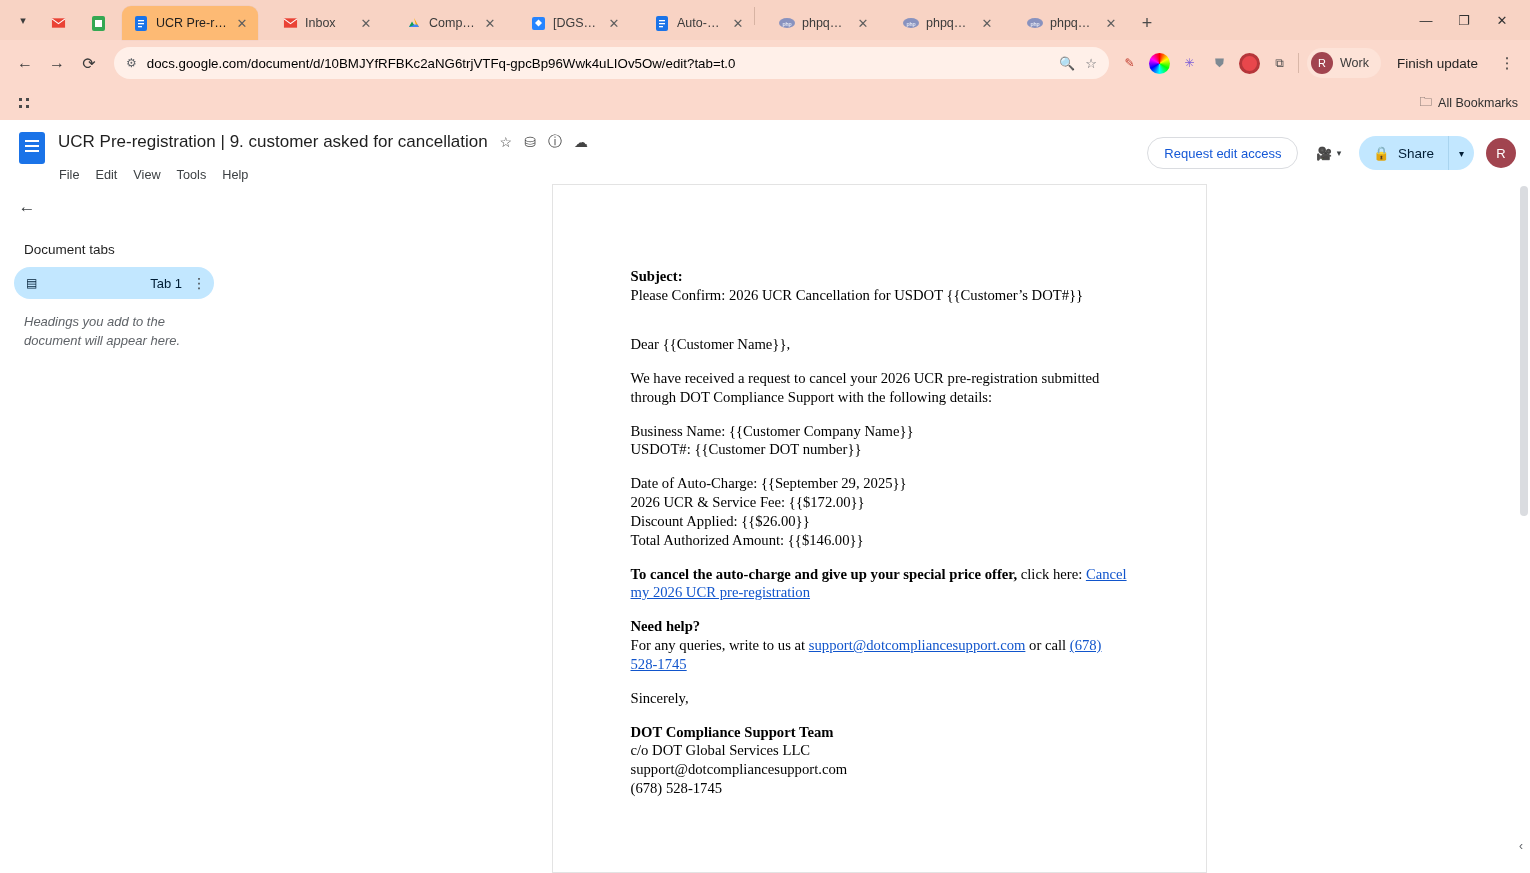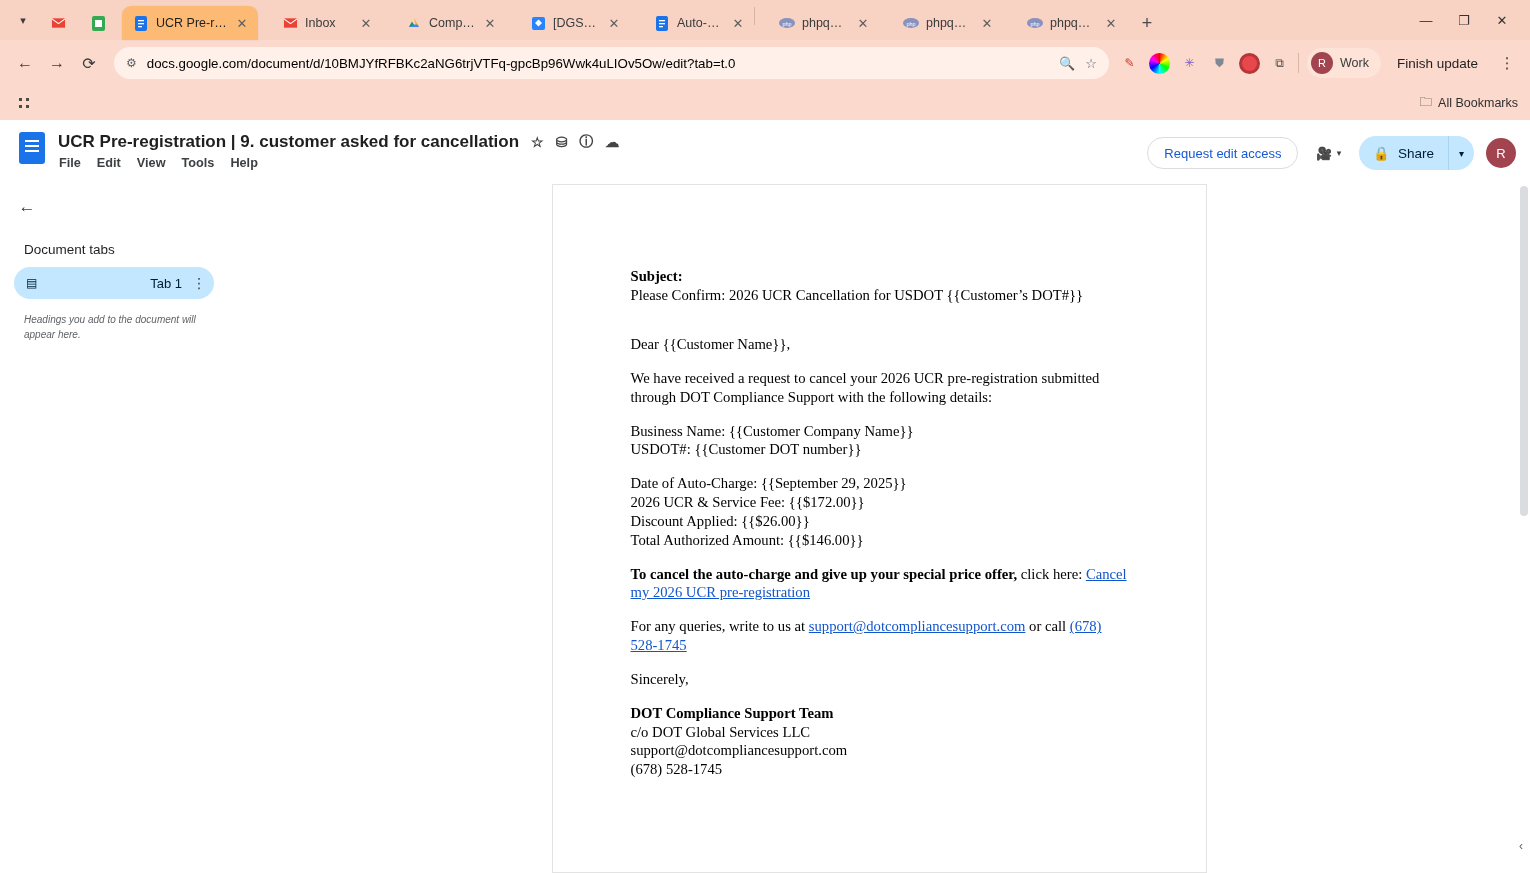--- a/index.html
+++ b/index.html
@@ -181,21 +181,21 @@
   }
   .docs-logo .sheet {
     width: 26px; height: 32px; background: #1a73e8; border-radius: 3px;
     position: relative;
   }
   .docs-logo .sheet:after {
     content: ""; position: absolute; left: 6px; top: 8px;
     width: 14px; height: 2px; background: #fff;
     box-shadow: 0 5px 0 #fff, 0 10px 0 #fff;
   }
-  .doc-title-wrap { display: flex; flex-direction: column; gap: 4px; padding-top: 4px; font-weight: bold; }
+  .doc-title-wrap { display: flex; flex-direction: column; gap: 16px; padding-top: 4px; }
   .doc-title-row { display: flex; align-items: center; gap: 12px; }
   .doc-title {
     font-size: 17px; color: #1f1f1f;
   }
   .title-icon { font-size: 14px; color: #444; }
   .menubar { display: flex; gap: 16px; font-size: 12.7px; color: #3c4043; padding-left: 1px;}
   .docs-actions {
     margin-left: auto; display: flex; align-items: center; gap: 12px;
     padding-top: 8px;
   }
@@ -250,21 +250,21 @@
   .tab-item {
     display: flex; align-items: center; gap: 10px;
     height: 32px; padding: 0 8px 0 12px;
     background: #c2e7ff; border-radius: 16px;
     font-size: 13px; color: #001d35;
   }
   .tab-item .ti-label { flex: 1; text-align: right; }
   .tab-item .ti-more { font-size: 14px; color: #3c4043; }
   .sidebar-note {
     margin: 14px 8px 0 10px;
-    font-size: 10px; color: #5f6368; font-style: italic; line-height: 1.45;
+    font-size: 13px; color: #5f6368; font-style: italic; line-height: 1.45;
   }
   
   .canvas {
     flex: 1; position: relative; overflow: hidden;
     display: flex; justify-content: center;
     background: #ffffff;
   }
   .docpage {
     width: 655px; background: #fff;
     border: 1px solid #e3e3e3;
@@ -537,20 +537,21 @@
           <div class="blank"></div>
           <p>Date of Auto-Charge: {{September 29, 2025}}</p>
           <p>2026 UCR &amp; Service Fee: {{$172.00}}</p>
           <p>Discount Applied: {{$26.00}}</p>
           <p>Total Authorized Amount: {{$146.00}}</p>
           <div class="blank"></div>
           <p>
             <span class="bold">To cancel the auto-charge and give up your special price offer,</span><span> click here: </span><a class="doclink" href="#">Cancel my 2026 UCR pre-registration</a>
           </p>
           <div class="blank"></div>
+          <p class="bold">Need help?</p>
           <p>
             <span>For any queries, write to us at </span><a class="doclink" href="#">support@dotcompliancesupport.com</a><span> or call </span><a class="doclink" href="#">(678) 528-1745</a>
           </p>
           <div class="blank"></div>
           <p>Sincerely,</p>
           <div class="blank"></div>
           <p class="bold">DOT Compliance Support Team</p>
           <p>c/o DOT Global Services LLC</p>
           <p>support@dotcompliancesupport.com</p>
           <p>(678) 528-1745</p>

